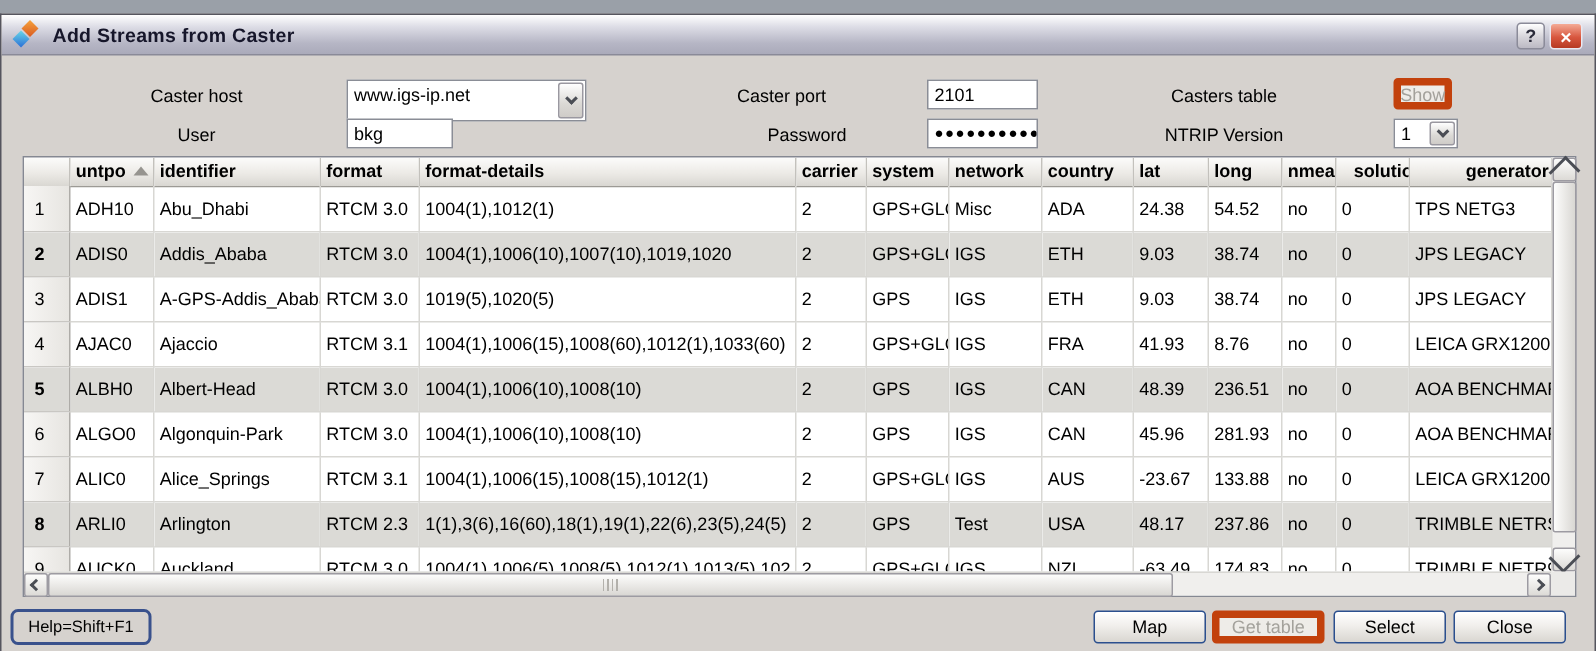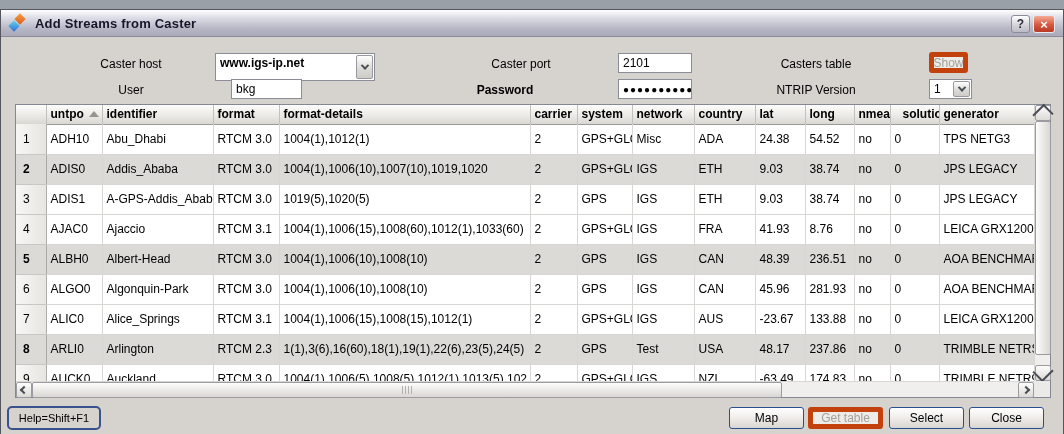--- a/index.html
+++ b/index.html
@@ -46,21 +46,21 @@
   .tframe{position:absolute;left:14px;top:94px;width:1036px;height:294px;background:#fff;border:1px solid #858892;}
   .thead{position:absolute;left:0;top:0;right:16px;height:20px;overflow:hidden;}
   .tbodywrap{position:absolute;left:0;top:19px;right:16px;bottom:16px;overflow:hidden;}
   table{border-collapse:collapse;table-layout:fixed;width:1020px;}
   th,td{font-size:12px;white-space:nowrap;overflow:hidden;padding:0 0 0 4px;text-align:left;}
   th{
     height:19px;font-weight:bold;color:#000;
     background:linear-gradient(#fcfcfb,#eceae6 55%,#d9d7d2);
     border-right:1px solid #c3c1bc;border-bottom:1px solid #9c9a95;position:relative;
   }
-  th.alignright{padding-right:3px;}
+  th.alignright{text-align:right;padding-right:3px;}
   th.clipleft{text-align:center;padding-left:12px;}
   td{height:30px;border-right:1px solid #d8d7d3;border-bottom:1px solid #d8d7d3;color:#000;}
   tr.striped td{background:#dbdad6;}
   td.rownum{
     background:linear-gradient(90deg,#f7f6f4,#e7e5e1);border-right:1px solid #aeaca8;
     border-bottom:1px solid #c9c7c3;text-align:left;padding-left:7px;color:#000;
   }
   tr.striped td.rownum{font-weight:bold;}
   .sortarrow{
     display:inline-block;width:0;height:0;margin-left:5px;margin-bottom:1px;
@@ -95,34 +95,34 @@
     <div class="appicon">
       <div class="d1"></div>
         <div class="d2"></div>
     </div>
     <div class="titletext">Add Streams from Caster</div>
     <div class="tbtn helpbtn">?</div>
     <div class="tbtn closebtn">×</div>
   </div>
 
   <div class="lbl" style="left:60px;top:47px;width:140px;">Caster host</div>
-  <div class="field combo" style="left:214px;top:43px;width:160px;height:28px;font-weight:bold;">
+  <div class="field combo" style="left:230px;top:43px;width:160px;height:28px;">
     <span>www.igs-ip.net</span>
     <span class="arrow">
         <span class="chev down"></span>
       </span>
   </div>
   <div class="lbl" style="left:455px;top:47px;width:130px;">Caster port</div>
   <div class="field" style="left:617px;top:43px;width:74px;height:20px;">2101</div>
   <div class="lbl" style="left:745px;top:47px;width:140px;">Casters table</div>
   <div class="xpbtn off" style="left:928px;top:42px;width:39px;height:21px;">Show</div>
 
   <div class="lbl" style="left:60px;top:73px;width:140px;">User</div>
   <div class="field" style="left:230px;top:69px;width:71px;height:20px;">bkg</div>
-  <div class="lbl" style="left:439px;top:73px;width:130px;font-weight:bold;">Password</div>
+  <div class="lbl" style="left:472px;top:73px;width:130px;">Password</div>
   <div class="field pwd" style="left:617px;top:69px;width:74px;height:20px;">●●●●●●●●●●</div>
   <div class="lbl" style="left:745px;top:73px;width:140px;">NTRIP Version</div>
   <div class="field combo" style="left:928px;top:69px;width:43px;height:20px;">
     <span>1</span>
     <span class="arrow">
         <span class="chev down"></span>
       </span>
   </div>
 
   <div class="tframe">

